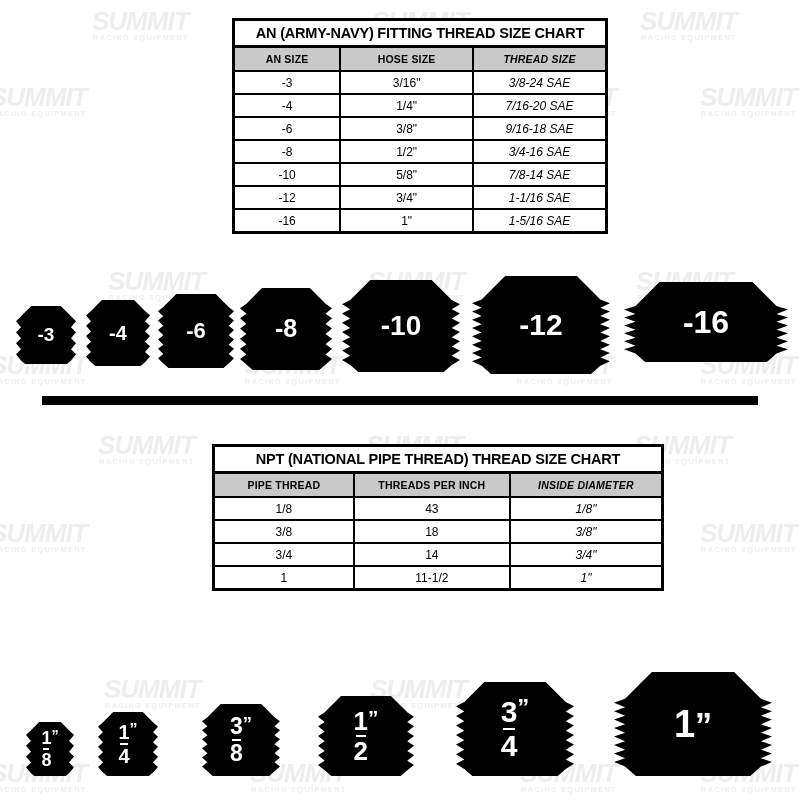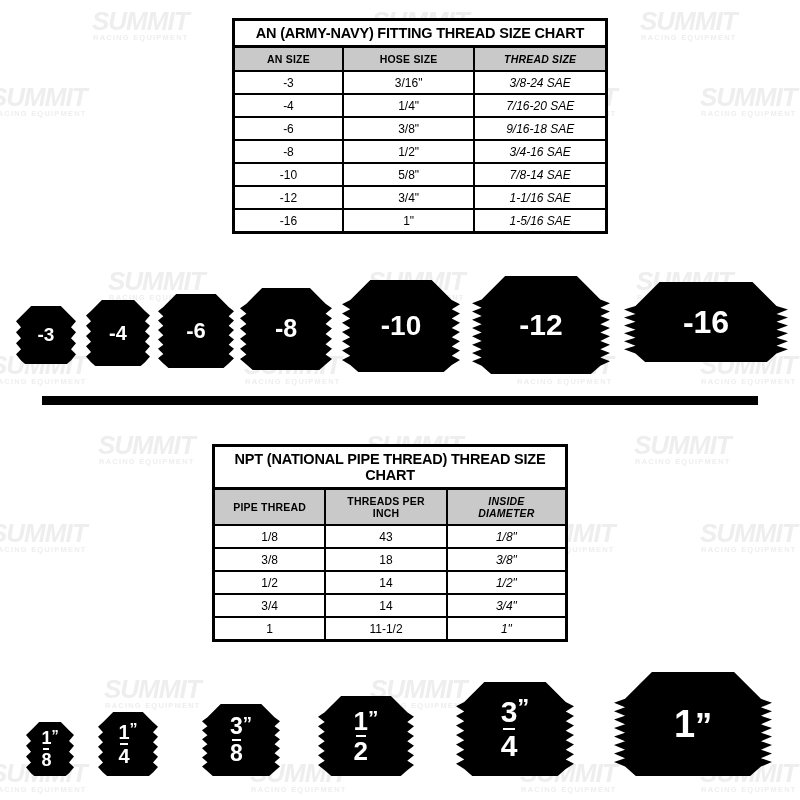--- a/index.html
+++ b/index.html
@@ -48,21 +48,21 @@
 
   
   .chart {
     position: absolute;
     z-index: 2;
     border: 3px solid #000;
     background: #ffffff;
     box-sizing: border-box;
   }
   #an-chart  { left: 212px; top: 18px;  width: 376px; margin-left: 20px; }
-  #npt-chart { left: 212px; top: 444px; width: 356px; }
+  #npt-chart { left: 212px; top: 444px; width: 452px; }
 
   .chart-title {
     background: #ffffff;
     color: #000;
     text-align: center;
     font-weight: bold;
     font-size: 14.5px;
     letter-spacing: -0.2px;
     padding: 4px 2px 4px;
     border-bottom: 3px solid #000;
@@ -71,21 +71,21 @@
   table.grid {
     border-collapse: collapse;
     width: 100%;
     table-layout: fixed;
   }
   table.grid th {
     background: #c9c9c9;
     font-size: 10.5px;
     font-weight: bold;
     letter-spacing: 0.2px;
-    padding: 5px 18px;
+    padding: 5px 6px;
     text-align: center;
     border: 2px solid #000;
     color: #000;
   }
   table.grid td {
     font-size: 12px;
     text-align: center;
     padding: 3.5px 2px;
     border: 2px solid #000;
     color: #000;
@@ -362,25 +362,20 @@
           <td>1/8</td>
           <td>43</td>
           <td>1/8"</td>
         </tr>
         <tr>
           <td>3/8</td>
           <td>18</td>
           <td>3/8"</td>
         </tr>
         <tr>
-          <td>1/2</td>
-          <td>14</td>
-          <td>1/2"</td>
-        </tr>
-        <tr>
           <td>3/4</td>
           <td>14</td>
           <td>3/4"</td>
         </tr>
         <tr>
           <td>1</td>
           <td>11-1/2</td>
           <td>1"</td>
         </tr>
       </tbody>

